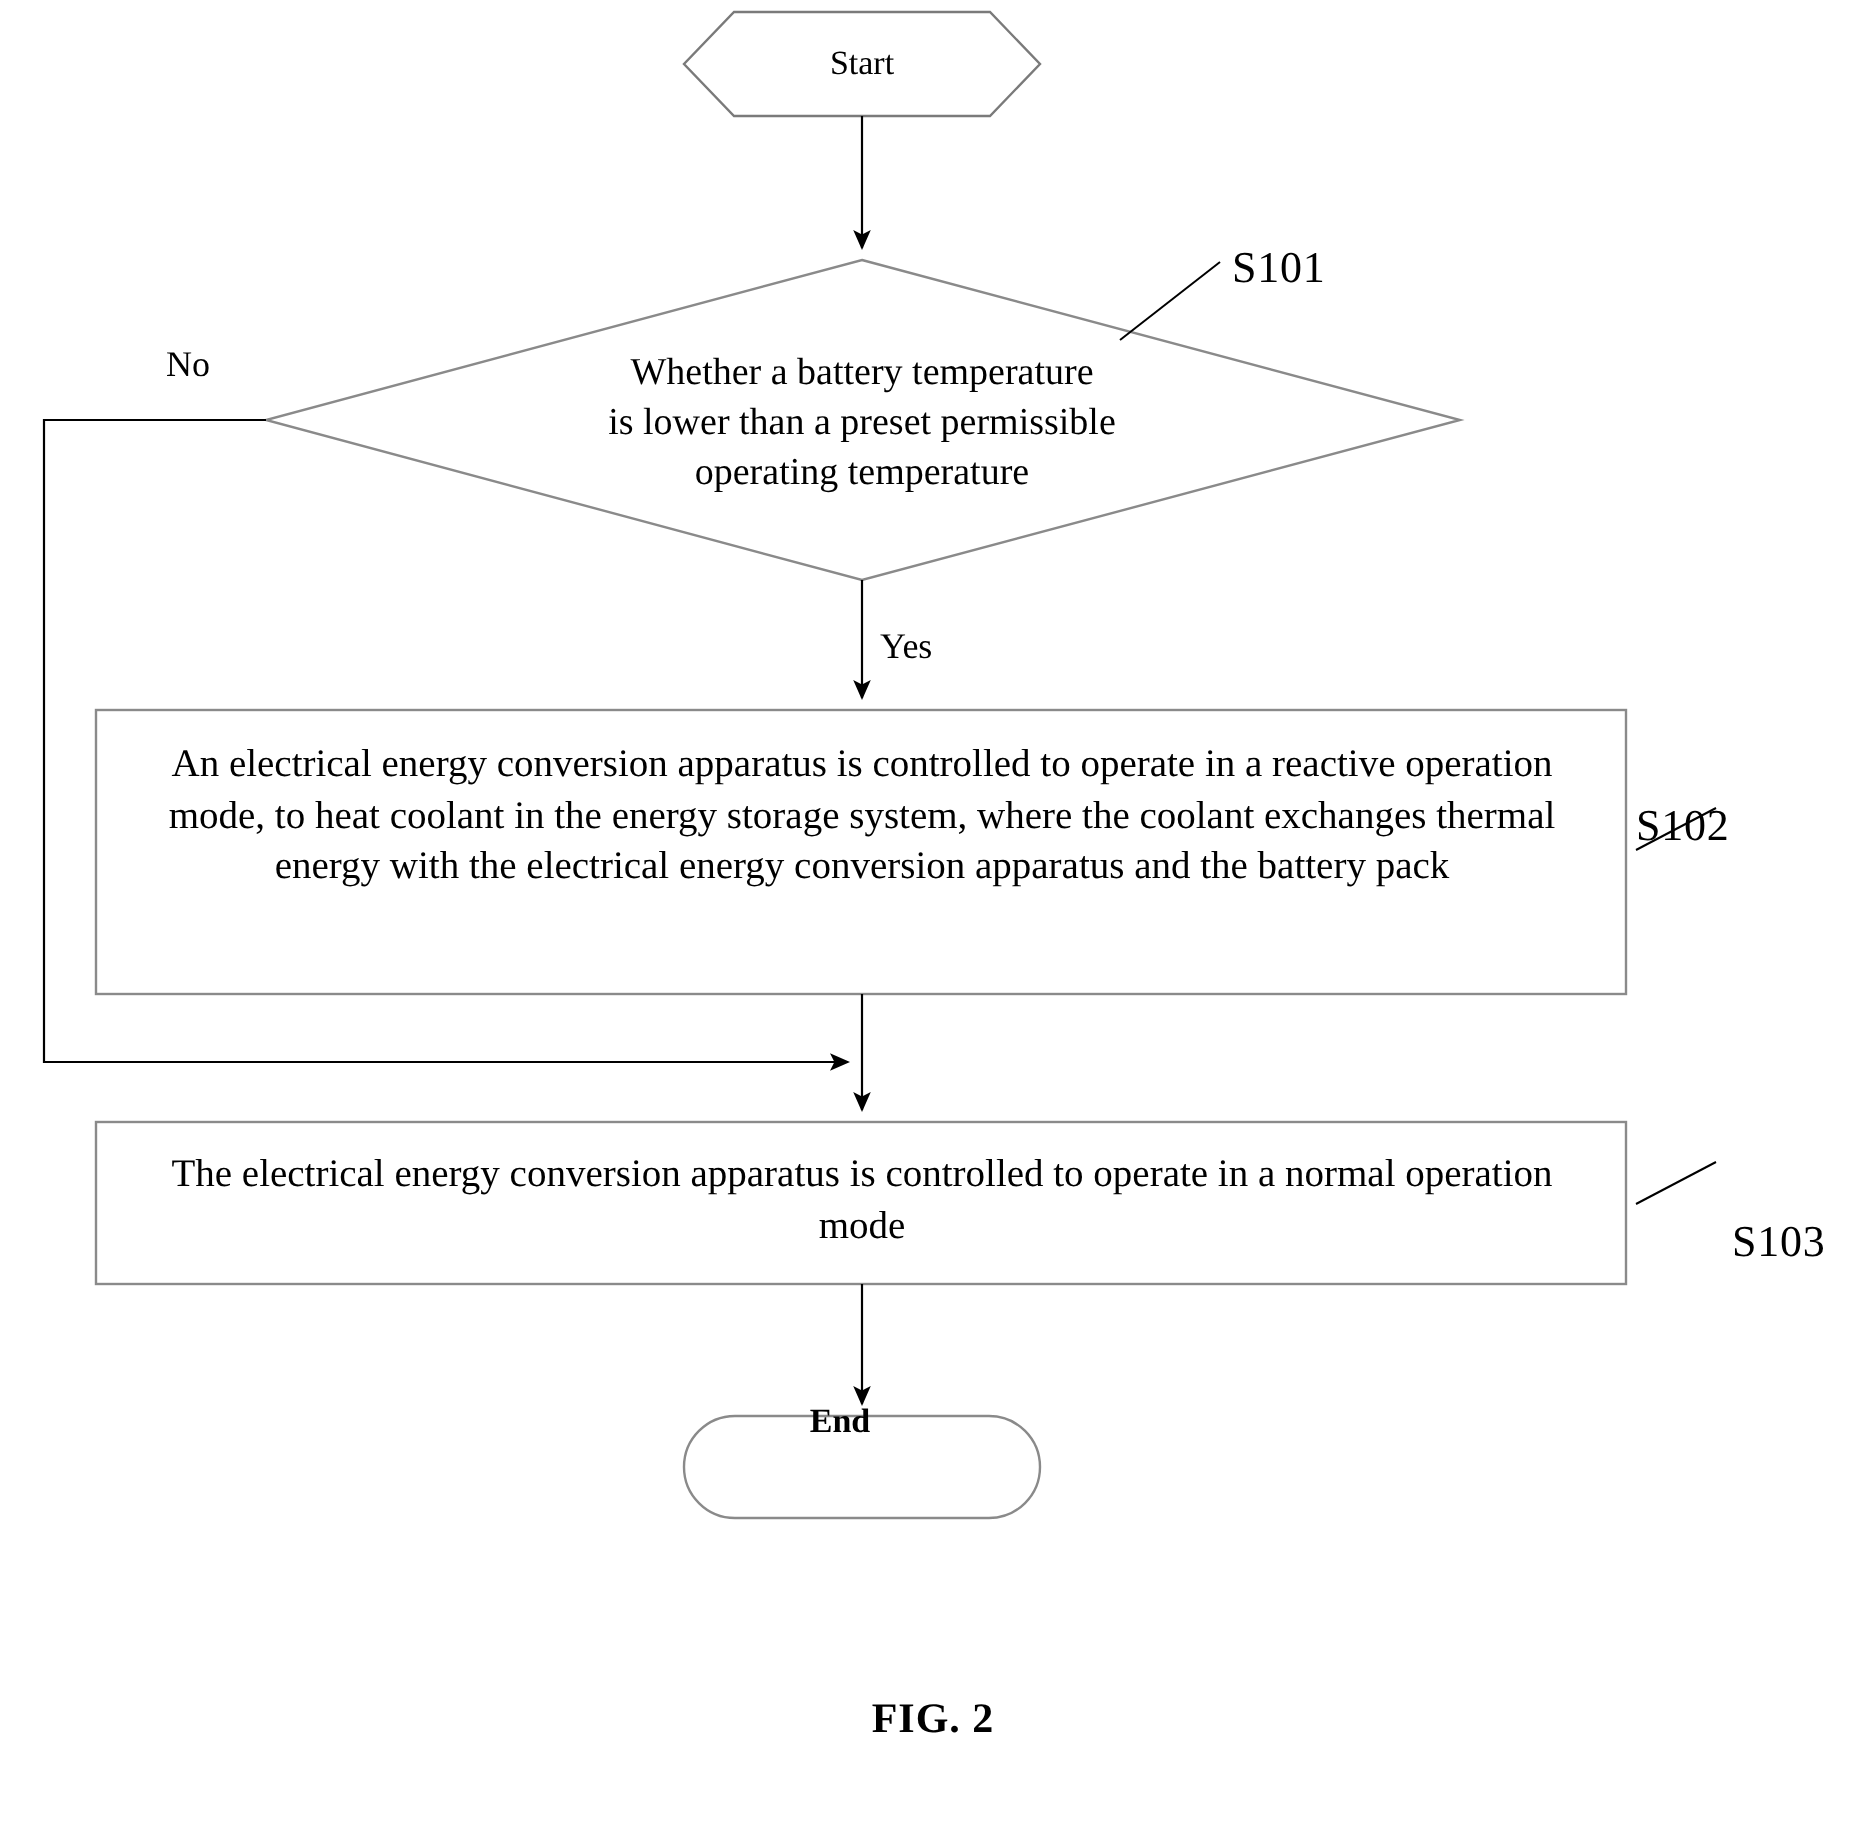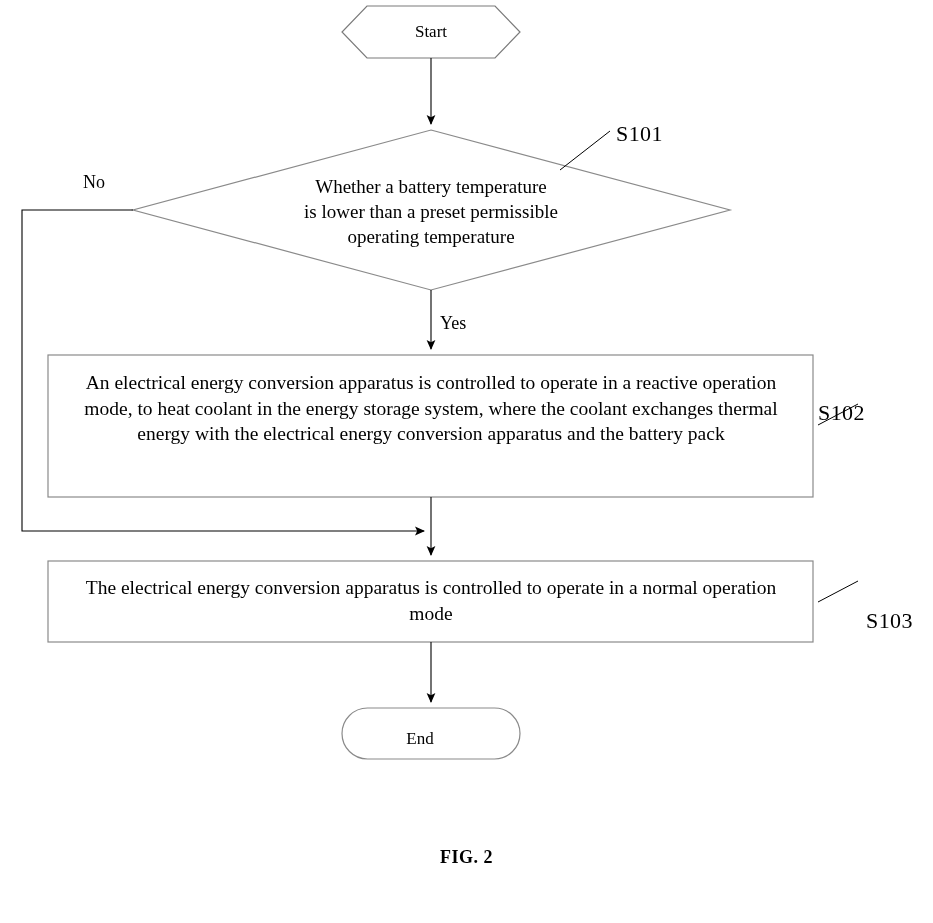--- a/index.html
+++ b/index.html
@@ -56,31 +56,31 @@
     font-size: 22px;
     font-family: "Liberation Serif", "DejaVu Serif", serif;
     letter-spacing: 0.4px;
   }
   #fig-caption {
     position: absolute;
     left: 0;
     top: 847px;
     width: 933px;
     text-align: center;
-    font-size: 18px;
+    font-size: 21px;
     font-weight: bold;
     font-family: "Liberation Serif", "DejaVu Serif", serif;
     letter-spacing: 0.5px;
   }
   
   #start-label {
     left: 342px; top: 21px; width: 178px;
   }
   #end-label {
-    left: 342px; top: 728px; width: 156px;
+    left: 342px; top: 700px; width: 156px; font-weight: bold;
   }
   #decision-label {
     left: 181px; top: 174px; width: 500px;
   }
   #s102-label {
     left: 62px; top: 370px; width: 738px;
   }
   #s103-label {
     left: 62px; top: 575px; width: 738px;
   }

